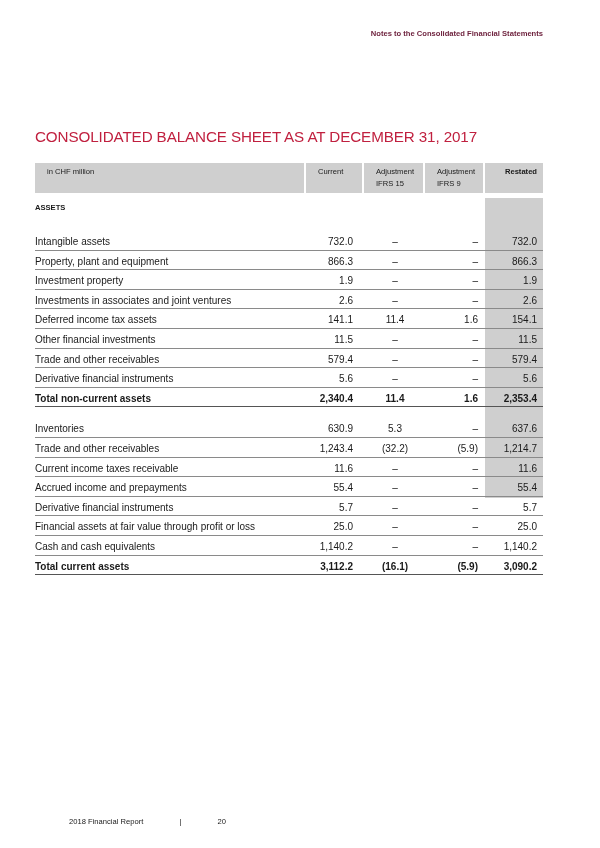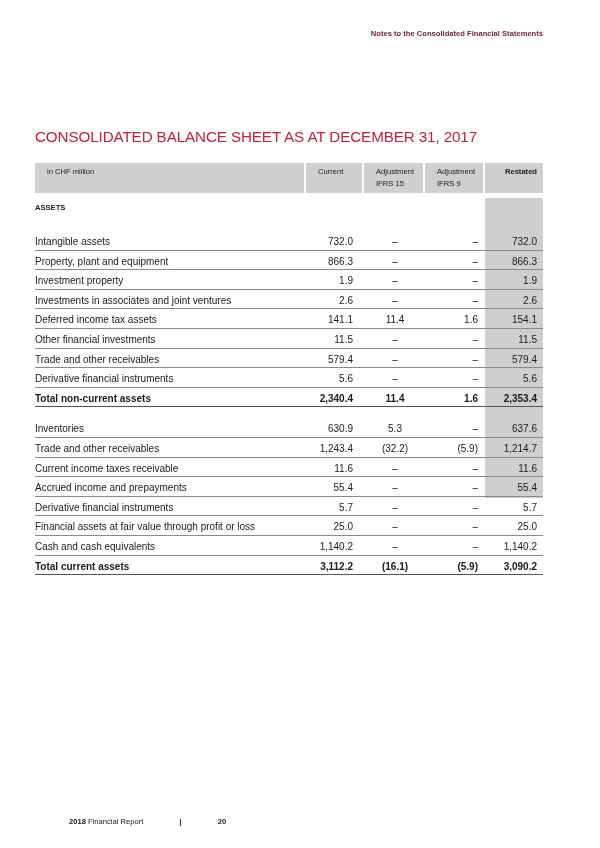--- a/index.html
+++ b/index.html
@@ -27,21 +27,21 @@
   .row.spacer { height: 11px; border: none; }
   .row.spacer-big { height: 18px; border: none; }
   .row span { position: absolute; top: 5px; }
   .c-label { left: 0; }
   .c-rep { right: 190px; text-align: right; }
   .c-a15 { left: 345px; width: 30px; text-align: center; }
   .c-a9 { right: 65px; text-align: right; }
   .c-res { right: 6px; text-align: right; }
 
   .footer { position: absolute; top: 817px; left: 35px; font-size: 7.6px; }
-  .footer b { font-weight: bold; padding-left: 34px; }
+  .footer b { font-weight: normal; padding-left: 34px; }
 </style>
 </head>
 <body>
 
 <div class="running-head">Notes to the Consolidated Financial Statements</div>
 <h1 class="page-title">CONSOLIDATED BALANCE SHEET AS AT DECEMBER 31, 2017</h1>
 
 <div class="tbl">
   <div class="hdr">
     <div class="hcell h-label">in CHF million</div>

